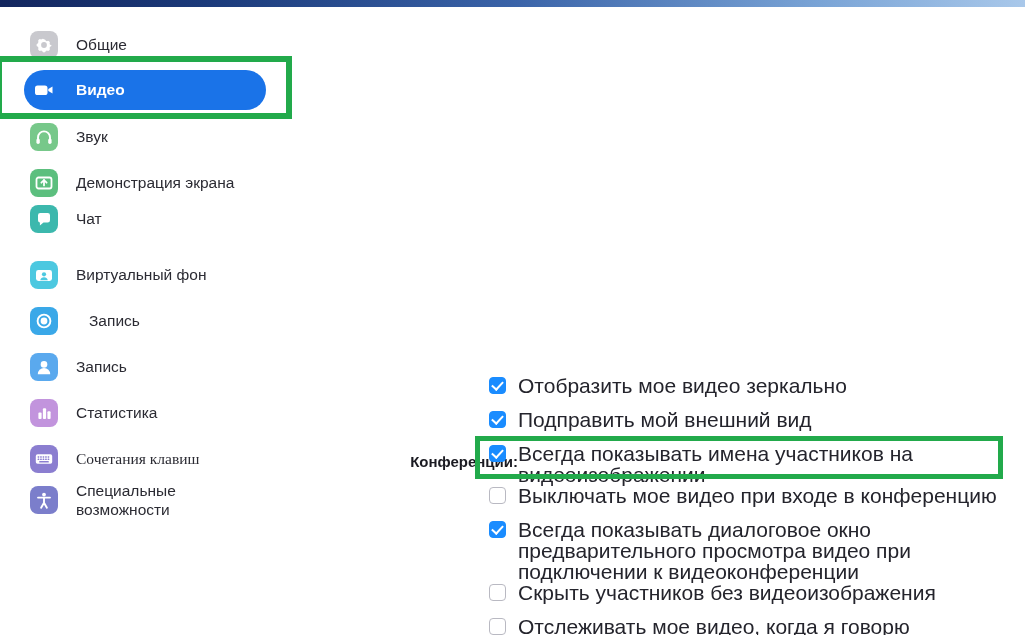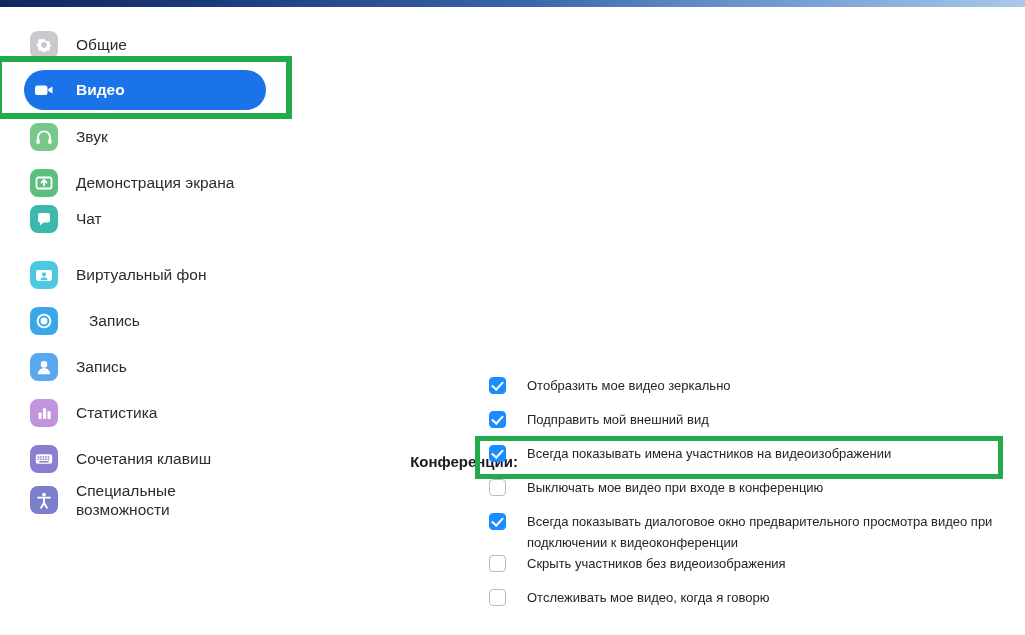--- a/index.html
+++ b/index.html
@@ -147,22 +147,22 @@
     content: "";
     position: absolute;
     left: 4px; top: 1px;
     width: 5px; height: 9px;
     border: solid #ffffff;
     border-width: 0 2px 2px 0;
     transform: rotate(43deg);
   }
 
   .opt-text {
-    margin-left: 21px;
-    font-size: 13px;
+    margin-left: 12px;
+    font-size: 21px;
     color: #24242c;
     line-height: 21px;
     max-width: 492px;
   }
 </style>
 </head>
 <body>
 
 <div id="app">
 
@@ -254,21 +254,21 @@
           <span class="nav-icon">
             <svg width="28" height="28" viewBox="0 0 28 28">
               <rect x="0" y="0" width="28" height="28" rx="8" fill="#c294dd"></rect>
               <rect x="8.4" y="13.6" width="3.2" height="6.4" rx="1" fill="#ffffff"></rect>
               <rect x="12.9" y="9.2" width="3.2" height="10.8" rx="1" fill="#ffffff"></rect>
               <rect x="17.4" y="12.2" width="3.2" height="7.8" rx="1" fill="#ffffff"></rect>
             </svg>
           </span>
           <span class="nav-label">Статистика</span>
         </div>
-        <div class="nav-item" style="top: 432px;">
+        <div class="nav-item" style="top: 432px; font-family: Liberation Serif, serif;">
           <span class="nav-icon">
             <svg width="28" height="28" viewBox="0 0 28 28">
               <rect x="0" y="0" width="28" height="28" rx="8" fill="#8b7ed0"></rect>
               <rect x="5.8" y="9.2" width="16.4" height="9.6" rx="1.8" fill="#ffffff"></rect>
               <g fill="#8b7ed0">
                 <rect x="7.6" y="11.2" width="1.7" height="1.5" rx=".4"></rect>
                 <rect x="10.1" y="11.2" width="1.7" height="1.5" rx=".4"></rect>
                 <rect x="12.6" y="11.2" width="1.7" height="1.5" rx=".4"></rect>
                 <rect x="15.1" y="11.2" width="1.7" height="1.5" rx=".4"></rect>
                 <rect x="17.6" y="11.2" width="1.7" height="1.5" rx=".4"></rect>

